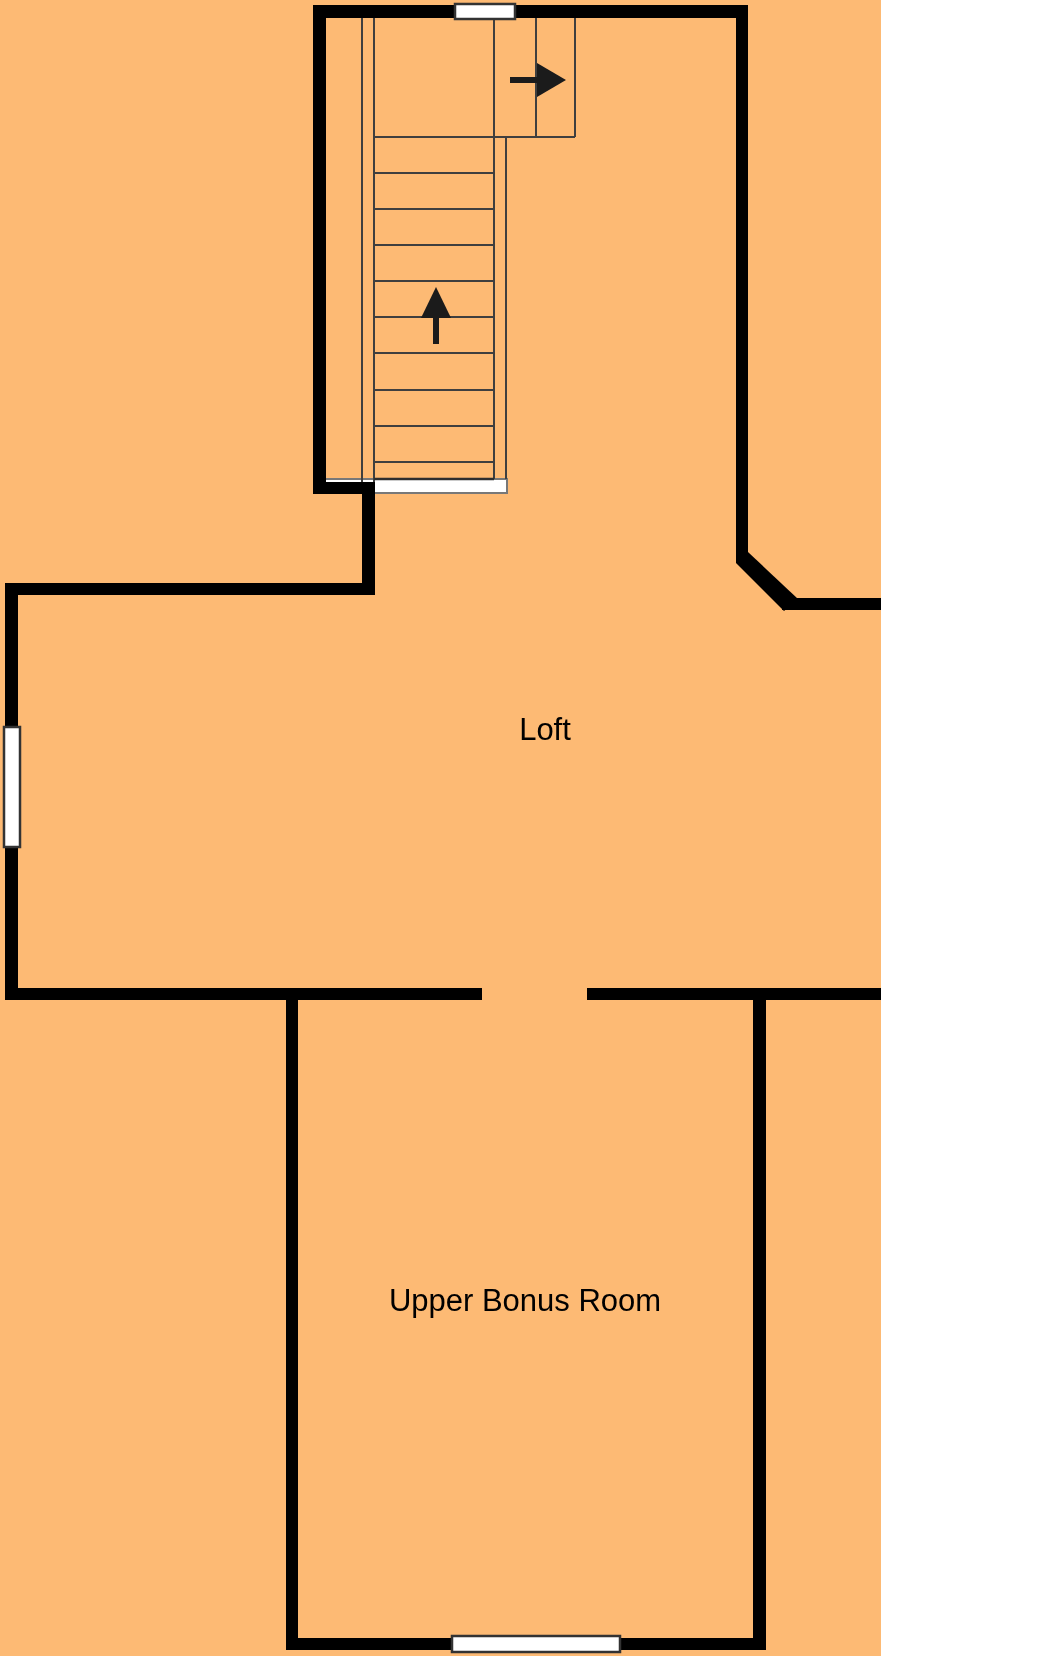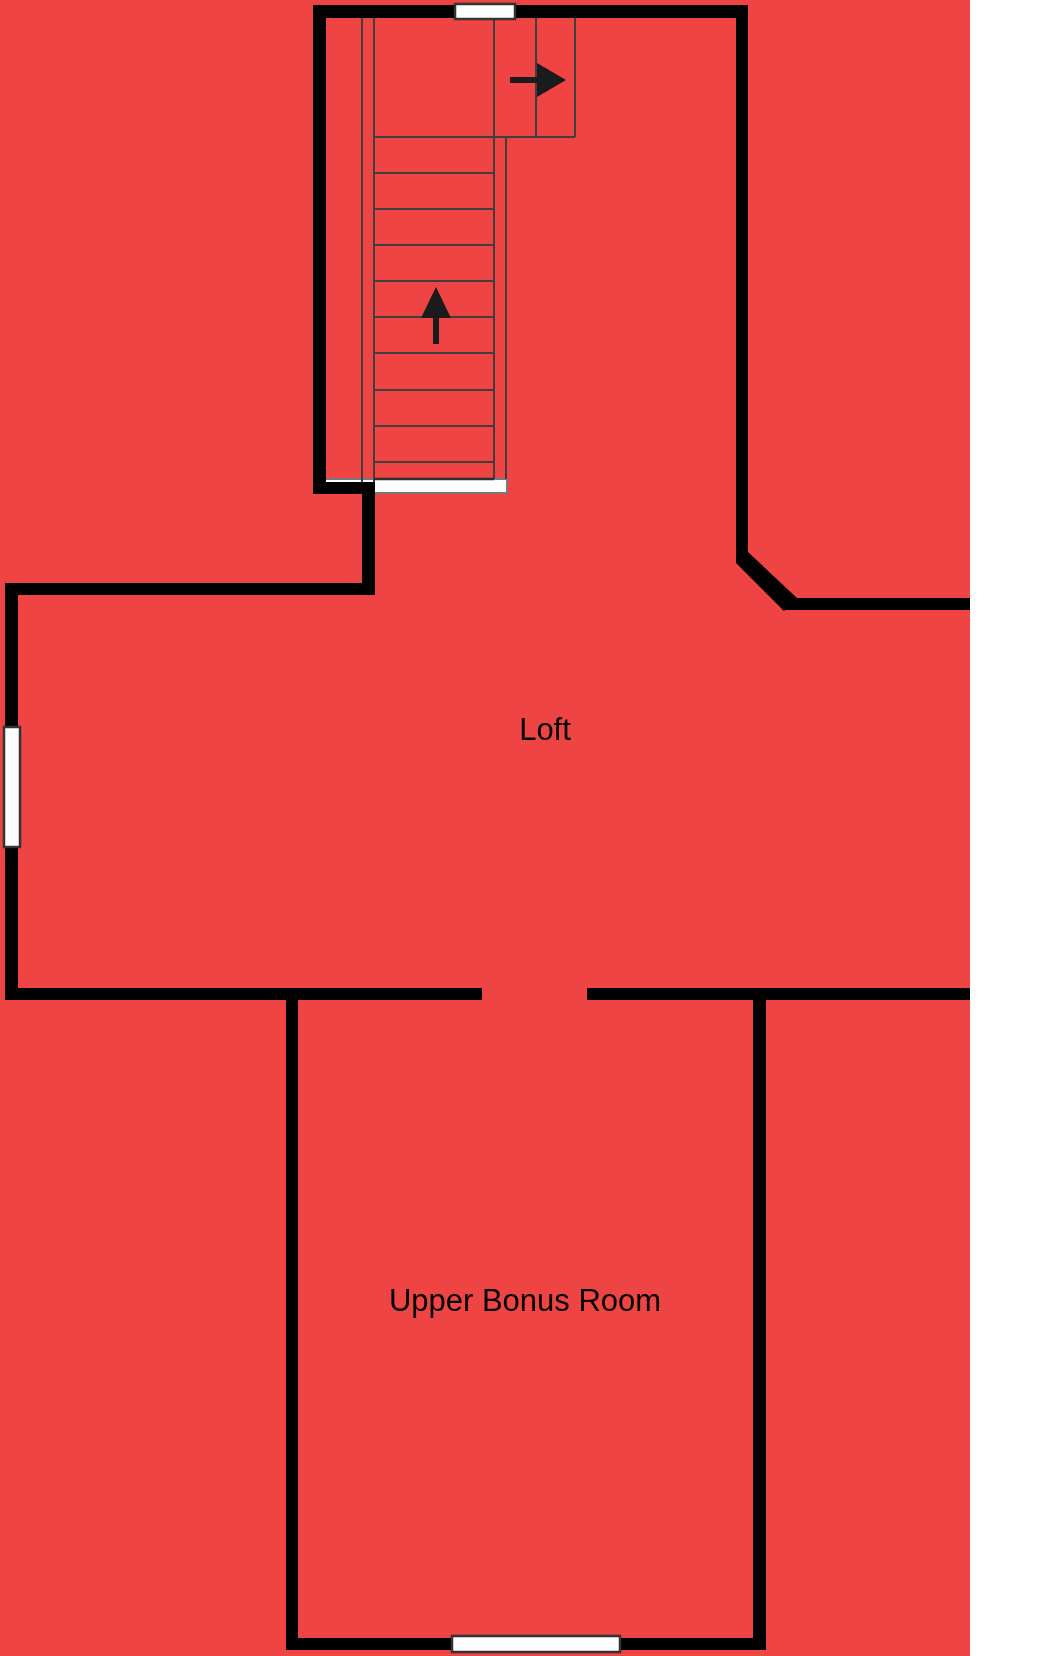--- a/index.html
+++ b/index.html
@@ -2,23 +2,23 @@
 <html><head>
 <meta charset="utf-8">
 <style>
   html, body {
     margin: 0;
     padding: 0;
     background: #ffffff;
   }
   .canvas {
     position: relative;
-    width: 970px;
+    width: 881px;
     height: 1656px;
-    background: #ef4444;
+    background: #fdba74;
     overflow: hidden;
   }
   svg { display: block; width: 1053px; height: 1656px; }
   .wall        { fill: #000000; stroke: none; }
   .stair-line  { stroke: #3f3f3f; stroke-width: 2; fill: none; }
   .stair-base  { fill: #ffffff; stroke: #787878; stroke-width: 2; }
   .stair-edge  { stroke: #2e2e2e; stroke-width: 2.5; fill: none; }
   .window      { fill: #ffffff; stroke: #333333; stroke-width: 2.5; }
   .window-grey { fill: #ffffff; stroke: #7d7d7d; stroke-width: 2.5; }
   .arrow       { fill: #1b1b1b; stroke: none; }

